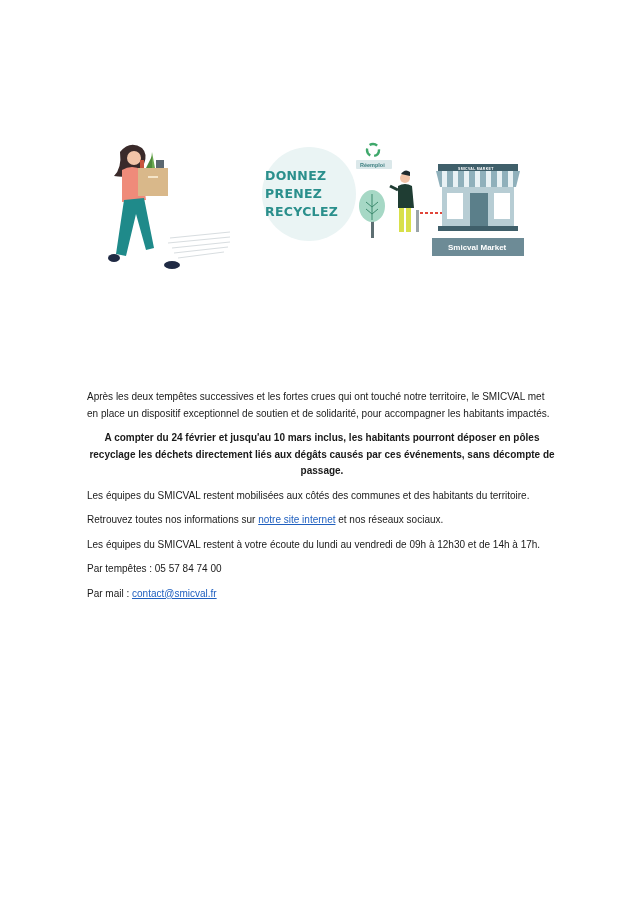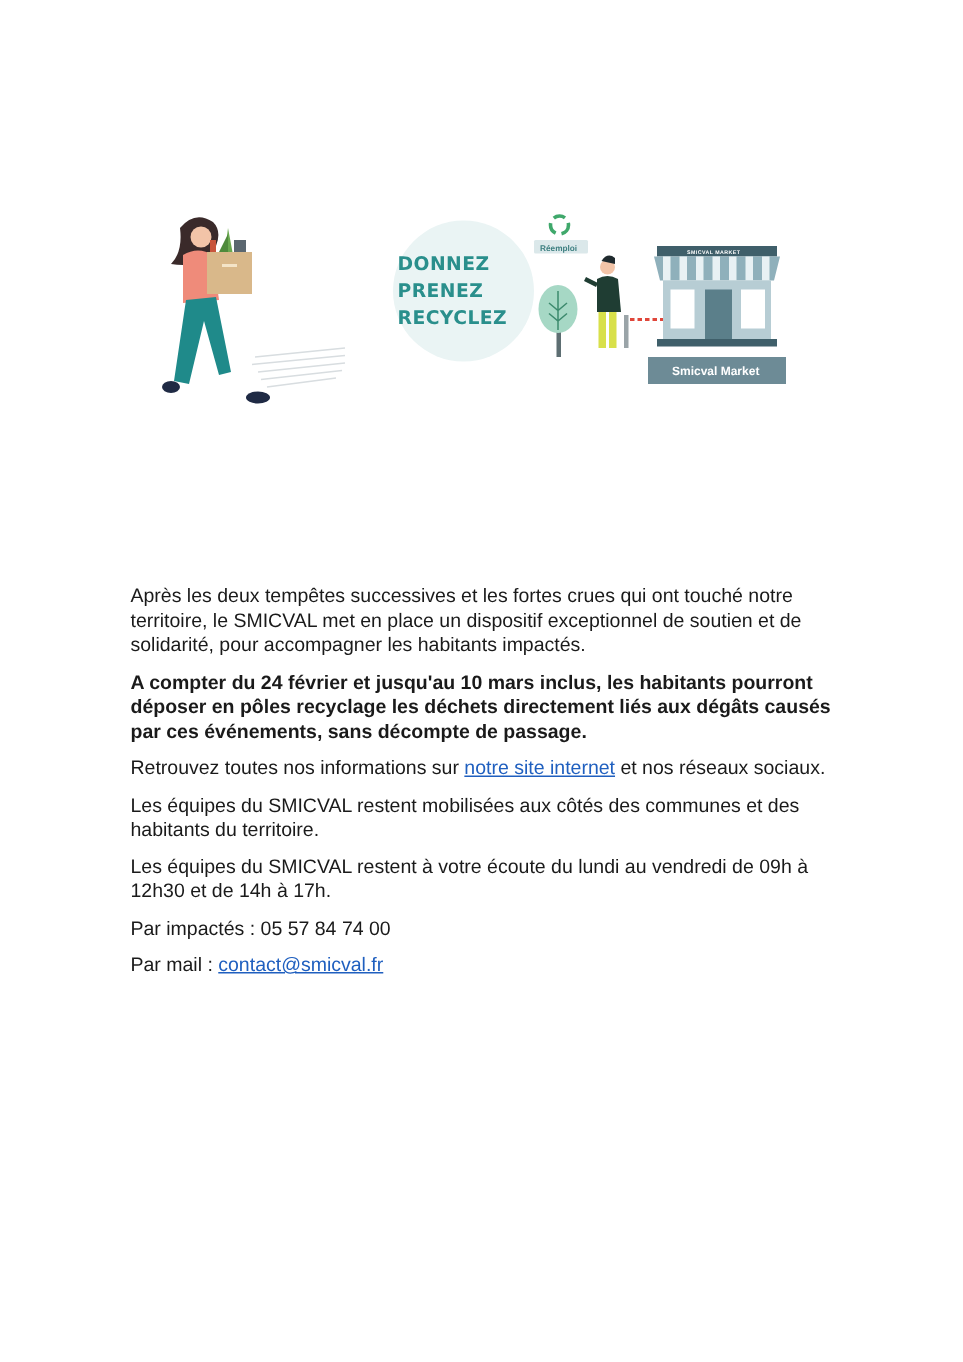--- a/index.html
+++ b/index.html
@@ -1,21 +1,21 @@
 <!DOCTYPE html>
 <html><head>
 <meta charset="utf-8">
 <style>
   html, body { margin: 0; padding: 0; background: #ffffff; }
   body { width: 642px; height: 908px; position: relative; overflow: hidden;
          font-family: "Liberation Sans", "DejaVu Sans", sans-serif; color: #1a1a1a; }
   .illustration { position: absolute; left: 90px; top: 130px; width: 450px; height: 160px; }
-  .content { position: absolute; left: 87px; top: 389px; width: 470px; font-size: 13px; line-height: 16.5px; }
+  .content { position: absolute; left: 87px; top: 389px; width: 470px; font-size: 10px; line-height: 16.5px; }
   .content p { margin: 0 0 8px 0; }
-  .content p.bold { font-weight: bold; }
+  .content p.bold { font-weight: bold; text-align: center; }
   .link { color: #1f5fbf; text-decoration: underline; cursor: pointer; }
   .slogan { font-family: "DejaVu Sans", sans-serif; font-weight: bold; font-size: 12.5px; fill: #2a8f8c; letter-spacing: 0.3px; }
   .market-label { font-family: "Liberation Sans", sans-serif; font-weight: bold; font-size: 8px; fill: #ffffff; }
   .market-sign { font-family: "Liberation Sans", sans-serif; font-weight: bold; font-size: 3.5px; fill: #ffffff; letter-spacing: 0.3px; }
   .reemploi { font-family: "Liberation Sans", sans-serif; font-weight: bold; font-size: 5.5px; fill: #3d7f80; }
 </style>
 </head>
 <body>
 
 <div class="illustration">
@@ -103,24 +103,24 @@
     </g>
 
     <rect x="342" y="108" width="92" height="18" fill="#6d8b96"></rect>
     <text class="market-label" x="358" y="120">Smicval Market</text>
   </svg>
 </div>
 
 <div class="content">
   <p>Après les deux tempêtes successives et les fortes crues qui ont touché notre territoire, le SMICVAL met en place un dispositif exceptionnel de soutien et de solidarité, pour accompagner les habitants impactés.</p>
   <p class="bold">A compter du 24 février et jusqu'au 10 mars inclus, les habitants pourront déposer en pôles recyclage les déchets directement liés aux dégâts causés par ces événements, sans décompte de passage.</p>
+  <p>Les équipes du SMICVAL restent mobilisées aux côtés des communes et des habitants du territoire.</p>
   <p>
     <span>Retrouvez toutes nos informations sur </span><a class="link">notre site internet</a><span> et nos réseaux sociaux.</span>
   </p>
-  <p>Les équipes du SMICVAL restent mobilisées aux côtés des communes et des habitants du territoire.</p>
   <p>Les équipes du SMICVAL restent à votre écoute du lundi au vendredi de 09h à 12h30 et de 14h à 17h.</p>
   <p>
-    <span>Par impactés : </span><span>05 57 84 74 00</span>
+    <span>Par tempêtes : </span><span>05 57 84 74 00</span>
   </p>
   <p>
     <span>Par mail : </span><a class="link">contact@smicval.fr</a>
   </p>
 </div>
 
 </body></html>

